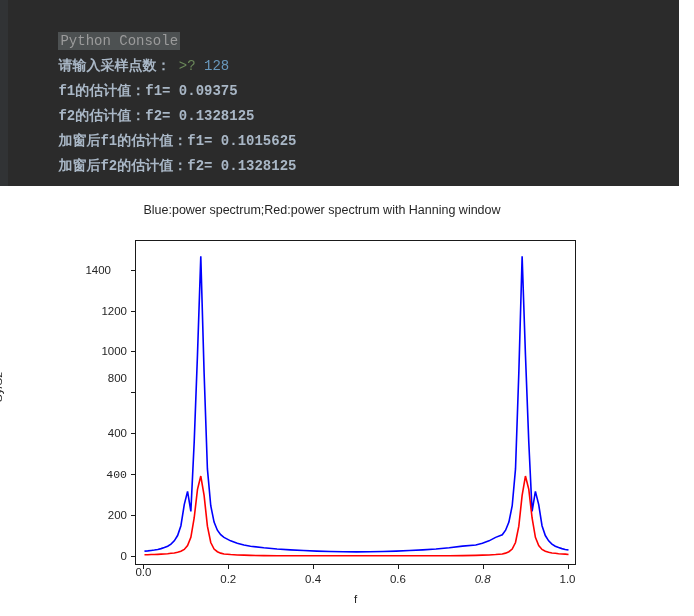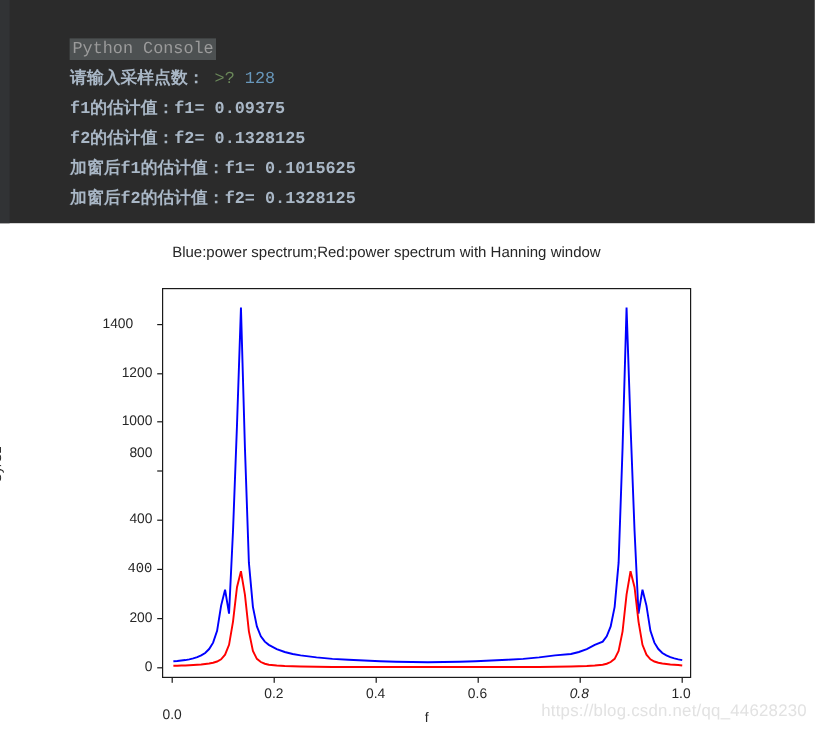--- a/index.html
+++ b/index.html
@@ -124,21 +124,21 @@
       <div class="ytick" style="left: 83px; top: 184px;">800</div>
       <div class="ytickmark" style="left: 131px; top: 198.28px;"></div>
       <div class="ytick" style="left: 83px; top: 157.399px;">1000</div>
       <div class="ytickmark" style="left: 131px; top: 157.399px;"></div>
       <div class="ytick" style="left: 83px; top: 116.519px;">1200</div>
       <div class="ytickmark" style="left: 131px; top: 116.519px;"></div>
       <div class="ytick" style="left: 67px; top: 75.6384px;">1400</div>
       <div class="ytickmark" style="left: 131px; top: 75.6384px;"></div>
     </div>
   <div id="xtick-holder">
-      <div class="xtick" style="left: 143.481px; top: 396px;">0.0</div>
+      <div class="xtick" style="left: 143.481px; top: 372px;">0.0</div>
       <div class="xtickmark" style="left: 143.481px; top: 371px;"></div>
       <div class="xtick" style="left: 228.288px; top: 379px;">0.2</div>
       <div class="xtickmark" style="left: 228.288px; top: 371px;"></div>
       <div class="xtick" style="left: 313.096px; top: 379px;">0.4</div>
       <div class="xtickmark" style="left: 313.096px; top: 371px;"></div>
       <div class="xtick" style="left: 397.904px; top: 379px;">0.6</div>
       <div class="xtickmark" style="left: 397.904px; top: 371px;"></div>
       <div class="xtick" style="left: 482.712px; top: 379px; font-style: italic;">0.8</div>
       <div class="xtickmark" style="left: 482.712px; top: 371px;"></div>
       <div class="xtick" style="left: 567.519px; top: 379px;">1.0</div>
@@ -147,14 +147,13 @@
 
   <div id="plot-area">
     <svg id="plot-svg" viewBox="0 0 441 325" preserveAspectRatio="none">
       <path id="series-blue" fill="none" stroke="#0000ff" stroke-width="1.6" d="M8.48 310.08 L11.79 309.87 L15.10 309.47 L18.40 309.06 L21.75 308.44 L25.06 307.63 L28.37 306.60 L31.68 305.17 L34.98 303.13 L38.29 299.86 L41.60 294.54 L44.91 284.73 L48.26 263.68 L51.56 250.39 L54.87 270.42 L58.18 201.34 L61.49 113.44 L64.79 15.33 L68.10 131.84 L71.41 227.91 L74.76 264.70 L78.07 281.05 L81.37 289.23 L84.68 293.73 L87.99 296.38 L94.60 299.86 L101.26 302.31 L107.88 303.95 L114.49 305.17 L127.76 306.81 L140.99 308.03 L154.27 308.85 L167.50 309.47 L180.77 310.08 L194.00 310.49 L207.27 310.69 L220.50 310.90 L233.77 310.69 L247.00 310.49 L260.27 310.08 L273.50 309.47 L286.78 308.85 L300.01 308.03 L313.28 306.81 L326.51 305.17 L339.78 303.95 L346.40 302.31 L353.01 299.86 L359.63 296.38 L366.28 293.73 L369.59 289.23 L372.90 281.05 L376.21 264.70 L379.51 227.91 L382.82 131.84 L386.13 15.33 L389.44 113.44 L392.79 201.34 L396.09 270.42 L399.40 250.39 L402.71 263.68 L406.02 284.73 L409.32 294.54 L412.63 299.86 L415.94 303.13 L419.29 305.17 L422.60 306.60 L425.90 307.63 L429.21 308.44 L432.52 309.06"></path>
       <path id="series-red" fill="none" stroke="#ff0000" stroke-width="1.6" d="M8.48 313.76 L11.79 313.76 L15.10 313.55 L18.40 313.55 L21.75 313.35 L25.06 313.14 L28.37 312.94 L31.68 312.74 L34.98 312.33 L38.29 311.92 L41.60 311.31 L44.91 310.28 L48.26 308.44 L51.56 304.56 L54.87 296.38 L58.18 276.97 L61.49 248.35 L64.79 235.06 L68.10 254.48 L71.41 285.14 L74.76 301.49 L78.07 308.03 L81.37 310.69 L84.68 312.12 L87.99 312.94 L94.60 313.55 L101.26 313.96 L107.88 314.17 L114.49 314.37 L127.76 314.58 L140.99 314.78 L154.27 314.78 L167.50 314.78 L180.77 314.78 L194.00 314.78 L207.27 314.78 L220.50 314.78 L233.77 314.78 L247.00 314.78 L260.27 314.78 L273.50 314.78 L286.78 314.78 L300.01 314.78 L313.28 314.78 L326.51 314.58 L339.78 314.37 L346.40 314.17 L353.01 313.96 L359.63 313.55 L366.28 312.94 L369.59 312.12 L372.90 310.69 L376.21 308.03 L379.51 301.49 L382.82 285.14 L386.13 254.48 L389.44 235.06 L392.79 248.35 L396.09 276.97 L399.40 296.38 L402.71 304.56 L406.02 308.44 L409.32 310.28 L412.63 311.31 L415.94 311.92 L419.29 312.33 L422.60 312.74 L425.90 312.94 L429.21 313.14 L432.52 313.55"></path>
     </svg>
   </div>
 
   <div id="xlabel">f</div>
 
-  <div id="watermark">https://blog.csdn.net/qq_44628230</div>
 </div>
 
 </body></html>

